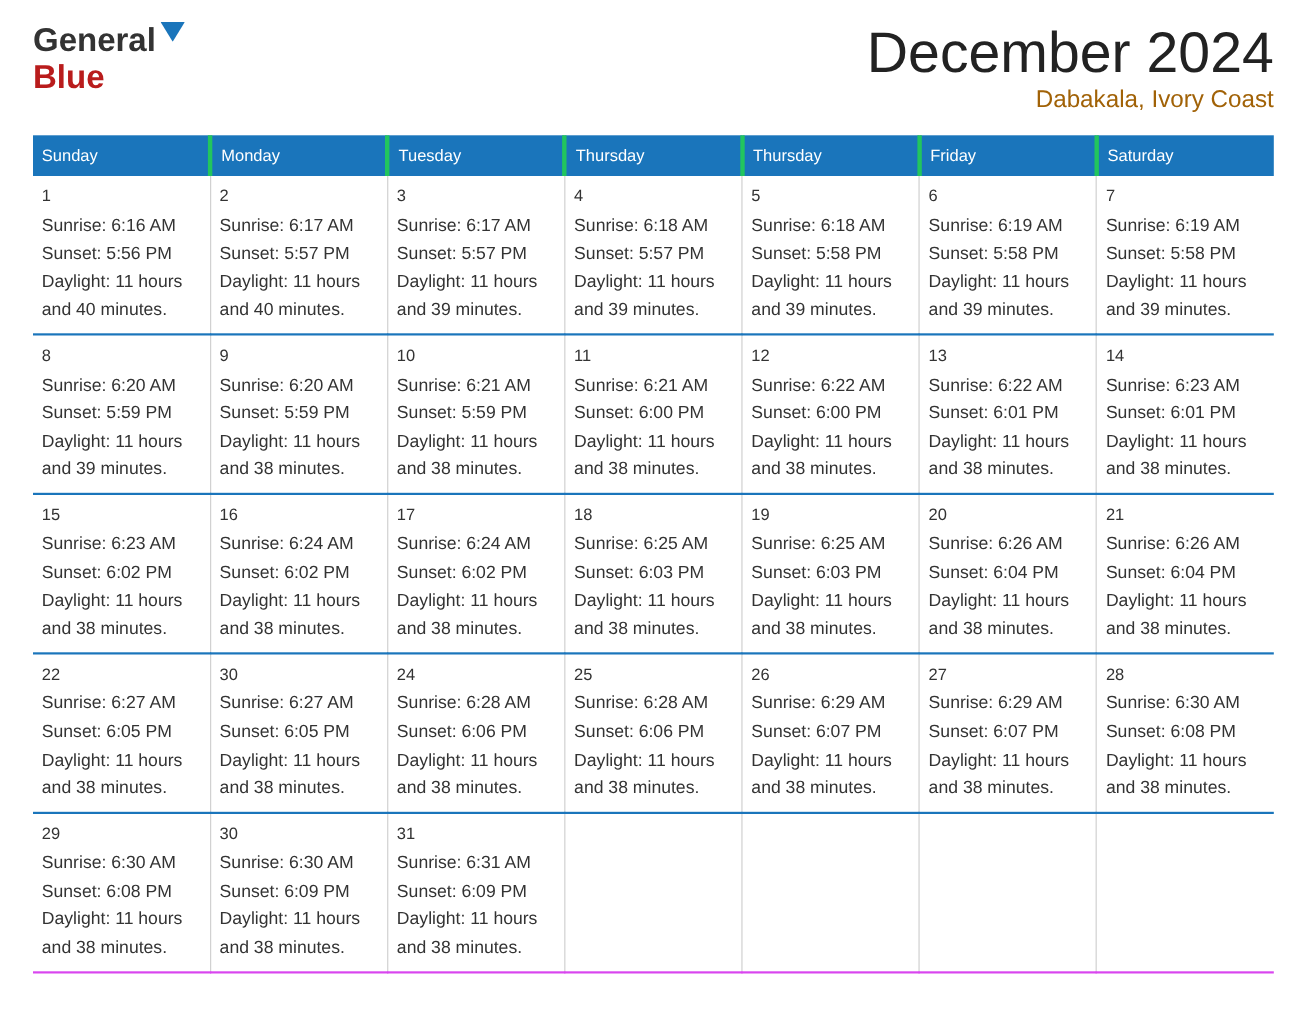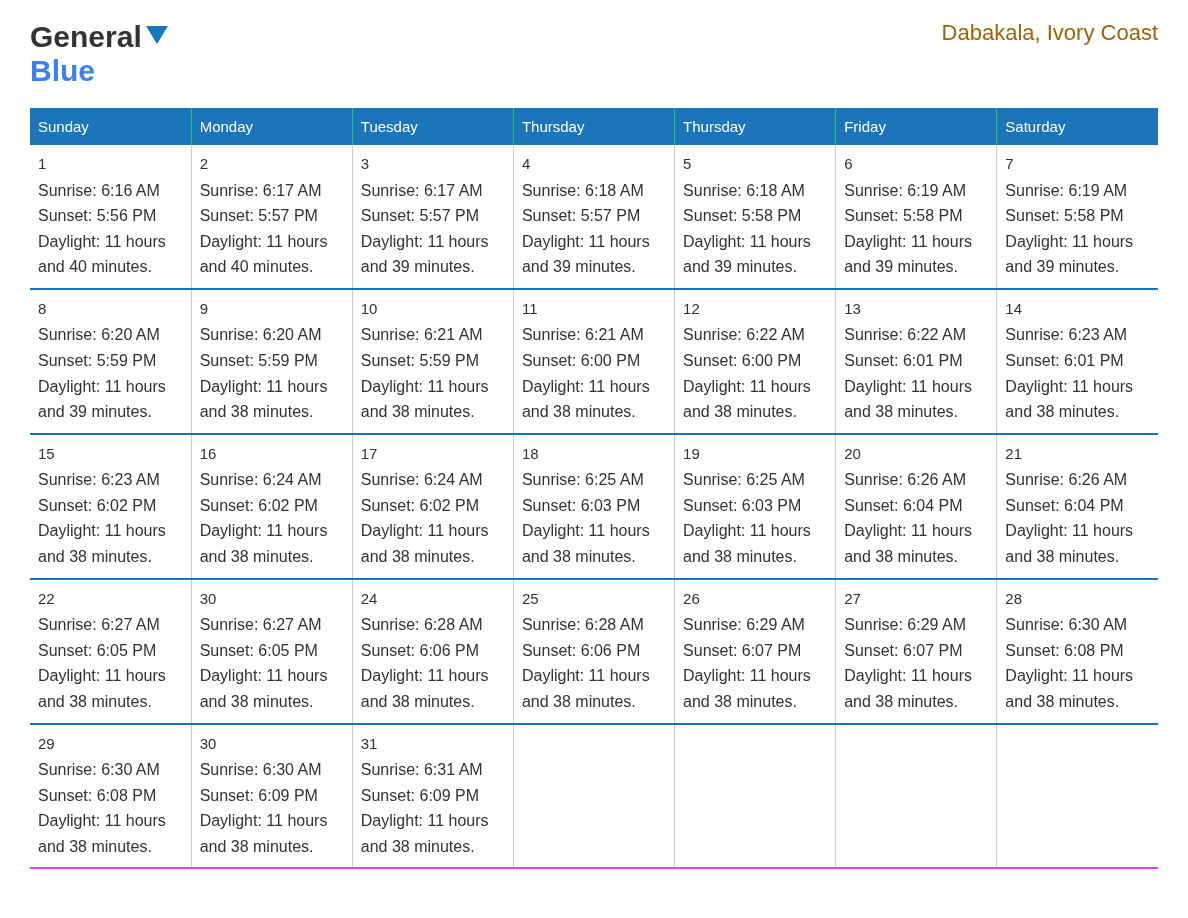--- a/index.html
+++ b/index.html
@@ -16,21 +16,20 @@
       align-items: flex-start;
       margin-bottom: 20px;
     }
     .logo {
       display: flex;
       flex-direction: column;
       align-items: flex-start;
     }
     .logo-line1 {
       display: flex;
-      align-items: center;
     }
     .title-block {
       text-align: right;
     }
     .title-block h1 {
       font-size: 52px;
       font-weight: 400;
       color: #222;
       line-height: 1.1;
     }
@@ -44,21 +43,21 @@
       border-collapse: collapse;
       font-size: 13px;
     }
     thead tr th {
       background-color: #1a75bb;
       color: #ffffff;
       padding: 10px 8px;
       text-align: left;
       font-size: 15px;
       font-weight: 500;
-      border-right: 1px solid #22c55e;
+      border-right: 4px solid #22c55e;
     }
     thead tr th:last-child {
       border-right: none;
     }
     tbody tr {
       border-bottom: 2px solid #1a75bb;
     }
     tbody tr td {
       padding: 8px 8px;
       vertical-align: top;
@@ -92,24 +91,25 @@
   <div class="logo">
     <div class="logo-line1">
       <span style="font-size:30px;font-weight:bold;color:#333;font-family:Arial,sans-serif;">General</span>
       <span style="display:inline-block;margin-left:4px;vertical-align:middle;">
         <svg width="22" height="18" viewBox="0 0 22 18">
           <polygon points="0,0 22,0 11,18" fill="#1a75bb"></polygon>
         </svg>
       </span>
     </div>
     <div>
-      <span style="font-size:30px;font-weight:bold;color:#3b82f6;font-family:Arial,sans-serif;">Blue</span>
+      <span style="font-size:30px;font-weight:bold;color:#b91c1c;font-family:Arial,sans-serif;">Blue</span>
     </div>
   </div>
   <div class="title-block">
+    <h1>December 2024</h1>
     <h2>Dabakala, Ivory Coast</h2>
   </div>
 </div>
 
 <table>
   <thead>
     <tr>
     <th>Sunday</th>
         <th>Monday</th>
         <th>Tuesday</th>

